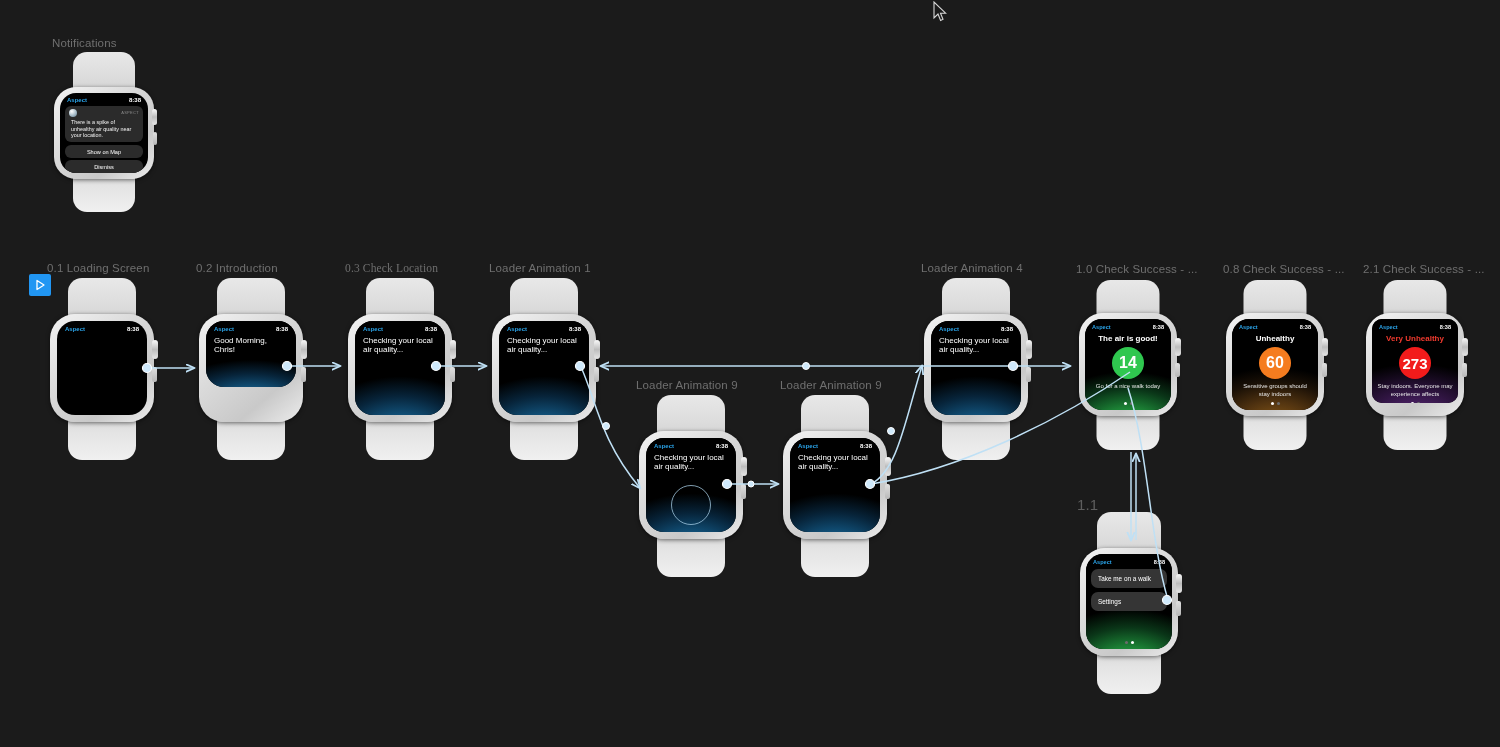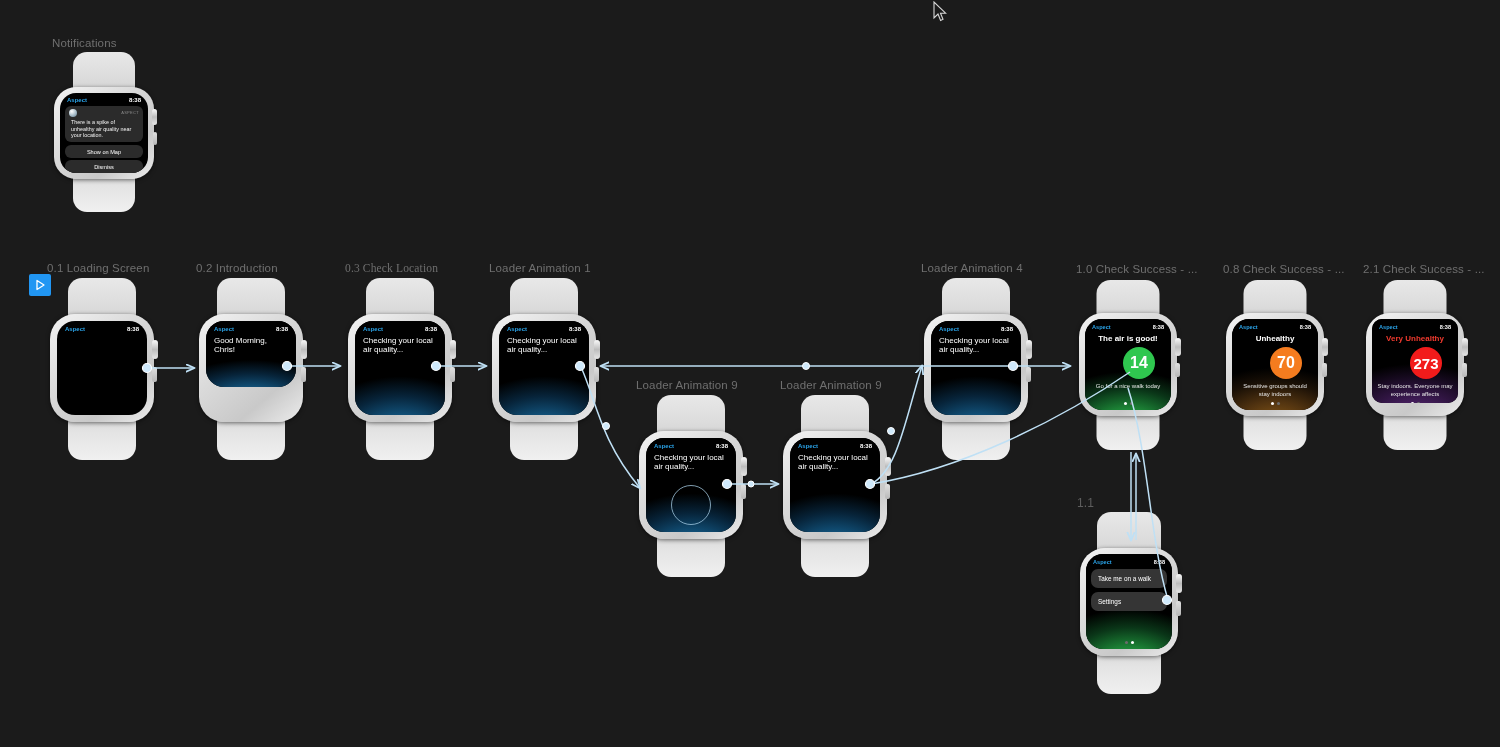--- a/index.html
+++ b/index.html
@@ -12,21 +12,21 @@
 
   
   .frame-label{
     position:absolute;
     color:#6f6f6f;
     font-size:11.5px;
     letter-spacing:.15px;
     white-space:nowrap;
     font-family:"Liberation Sans", sans-serif;
   }
-  .frame-label.small{font-size:12px;color:#5e5e5e;}
+  .frame-label.small{font-size:15px;color:#5e5e5e;}
 
   
   .watch{position:absolute;}
   .band{
     position:absolute;left:50%;transform:translateX(-50%);
     background:linear-gradient(180deg,#e8e8e8 0%,#dcdcdc 55%,#cfcfcf 100%);
   }
   .band.top{border-radius:14px 14px 7px 7px;}
   .band.bot{border-radius:7px 7px 14px 14px;
     background:linear-gradient(180deg,#d2d2d2 0%,#e4e4e4 45%,#f0f0f0 100%);}
@@ -76,21 +76,21 @@
     background:radial-gradient(ellipse 120% 70% at 50% 115%, #8a5a17 0%, #513310 35%, #1a1006 65%, #000 88%);
   }
   .grad-purple{
     position:absolute;inset:0;
     background:radial-gradient(ellipse 120% 70% at 50% 115%, #5c2a7a 0%, #36174a 35%, #170a20 65%, #000 88%);
   }
 
   .aqi-circle{
     position:absolute;left:50%;transform:translateX(-50%);
     border-radius:50%;display:flex;align-items:center;justify-content:center;
-    font-weight:700;color:#fff;line-height:1;margin-left:11px;
+    font-weight:700;color:#fff;line-height:1;
   }
   .caption{
     position:absolute;left:0;right:0;text-align:center;
     color:#e6e6e6;line-height:1.25;
   }
   .title-center{
     position:absolute;left:0;right:0;text-align:center;font-weight:700;
   }
   .dots{position:absolute;left:0;right:0;display:flex;justify-content:center;gap:3px;}
   .dot{width:3px;height:3px;border-radius:50%;background:#6b6b6b;}
@@ -340,21 +340,21 @@
     <div class="case" style="left:3px;top:33px;width:98px;height:103px;border-radius:24px;">
       <div class="crown" style="right:-3.5px;top:25px;width:6px;height:18px;"></div>
       <div class="sidebtn" style="right:-3px;top:50px;width:5px;height:14px;"></div>
       <div class="screen" style="left:6px;top:6px;width:86px;height:91px;border-radius:17px;">
         <div class="grad-orange"></div>
         <div class="statusbar" style="height:12px;padding:3px 7px 0 7px;box-sizing:border-box;font-size:5.6px;">
           <span class="app-name">Aspect</span>
           <span class="clock">8:38</span>
         </div>
         <div class="title-center" style="top:15px;font-size:8px;color:#ffffff;">Unhealthy</div>
-        <div class="aqi-circle" style="top:28px;width:32px;height:32px;background:#f57c1f;font-size:16px;">70</div>
+        <div class="aqi-circle" style="top:28px;width:32px;height:32px;background:#f57c1f;font-size:16px;">60</div>
         <div class="caption" style="top:64px;padding:0 5px;font-size:6px;">Sensitive groups should stay indoors</div>
         <div class="dots" style="top:83px;">
           <div class="dot on"></div>
           <div class="dot"></div>
         </div>
       </div>
     </div>
   </div>
 
   <div class="frame-label" style="left:1363px;top:263px;">2.1 Check Success - ...</div>

